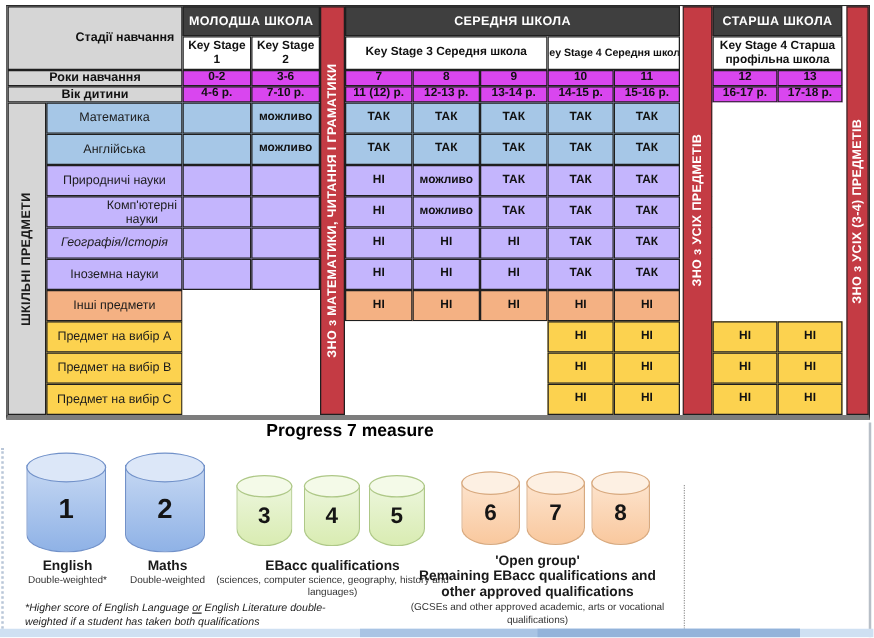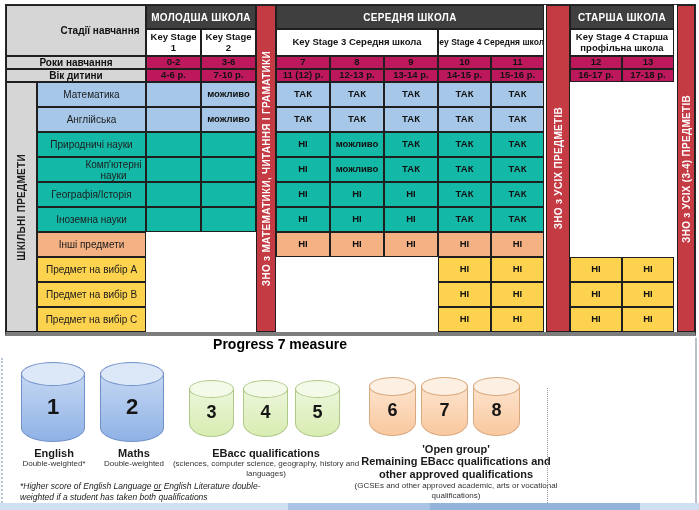--- a/index.html
+++ b/index.html
@@ -19,23 +19,23 @@
   }
   .cell {
     border:1px solid #1f1f1f;
     display:flex; align-items:center; justify-content:center;
     text-align:center; line-height:1.1; overflow:hidden;
   }
   .dark  { background:#3f3f3f; color:#fff; font-weight:bold; font-size:10px; letter-spacing:.3px; }
   .grayc { background:#d6d6d6; font-weight:bold; font-size:10px; }
   .ks    { background:#fff; font-weight:bold; font-size:9.5px; padding:0 2px; }
   .ks4c  { font-size:8.5px; white-space:nowrap; }
-  .valrow{ background:#be185d; font-weight:bold; font-size:9.5px; }
+  .valrow{ background:#d946ef; font-weight:bold; font-size:9.5px; }
   .blue  { background:#a6c7e7; }
-  .green { background:#14b8a6; }
+  .green { background:#c4b5fd; }
   .orange{ background:#f4b183; }
   .yellow{ background:#fcd24f; }
   .subj-label { font-size:10px; color:#1c1c1c; }
   .val   { font-weight:bold; font-size:9.5px; }
   .cell-null { background:#fff; }
   .redband {
     background:#c43b44; border:1px solid #1f1f1f; color:#fff;
     display:flex; align-items:center; justify-content:center;
   }
   .vtext {
@@ -101,21 +101,21 @@
   .green-cyl .cyl-top  { background:#f4fae8; border-color:#aec887; }
   .orange-cyl .cyl-body{ background:linear-gradient(#fde4ce,#f9c89e); border-color:#d8a97e; }
   .orange-cyl .cyl-top { background:#fdf0e3; border-color:#d8a97e; }
 
   .cap { position:absolute; text-align:center; color:#1a1a1a; }
   .cap-title { font-weight:bold; font-size:11px; }
   .cap-sub   { font-size:8px; color:#333; line-height:1.25; }
   .cap-english { left:8px;  top:447px; width:92px; }
   .cap-maths   { left:88px; top:447px; width:92px; }
   .cap-ebacc   { left:168px; top:447px; width:196px; }
-  .cap-open    { left:350px; top:443px; width:212px; }
+  .cap-open    { left:324px; top:443px; width:212px; }
   .open-bold   { font-weight:bold; font-size:11px; line-height:1.2; }
 
   .footnote {
     position:absolute; left:20px; top:481px; width:245px;
     font-style:italic; font-size:8.5px; line-height:1.35; color:#222; text-align:left;
   }
   .footnote u { text-underline-offset:1px; }
 
   
   .left-dots  { position:absolute; left:1px;  top:358px; height:148px; width:0; border-left:2px dotted #b9c6d8; }
@@ -214,21 +214,21 @@
       <div class="cell subj-label green" style="grid-area: 8 / 2; padding-left: 44px;">Комп'ютерні науки</div>
       <div class="cell val green" style="grid-area: 8 / 3;"></div>
       <div class="cell val green" style="grid-area: 8 / 4;"></div>
       <div class="cell val green" style="grid-area: 8 / 6;">НІ</div>
       <div class="cell val green" style="grid-area: 8 / 7;">можливо</div>
       <div class="cell val green" style="grid-area: 8 / 8;">ТАК</div>
       <div class="cell val green" style="grid-area: 8 / 9;">ТАК</div>
       <div class="cell val green" style="grid-area: 8 / 10;">ТАК</div>
       <div class="cell-null" style="grid-area: 8 / 13;"></div>
       <div class="cell-null" style="grid-area: 8 / 14;"></div>
-      <div class="cell subj-label green" style="grid-area: 9 / 2;">Географія/Історія</div>
+      <div class="cell subj-label green" style="grid-area: 9 / 2; font-style: italic;">Географія/Історія</div>
       <div class="cell val green" style="grid-area: 9 / 3;"></div>
       <div class="cell val green" style="grid-area: 9 / 4;"></div>
       <div class="cell val green" style="grid-area: 9 / 6;">НІ</div>
       <div class="cell val green" style="grid-area: 9 / 7;">НІ</div>
       <div class="cell val green" style="grid-area: 9 / 8;">НІ</div>
       <div class="cell val green" style="grid-area: 9 / 9;">ТАК</div>
       <div class="cell val green" style="grid-area: 9 / 10;">ТАК</div>
       <div class="cell-null" style="grid-area: 9 / 13;"></div>
       <div class="cell-null" style="grid-area: 9 / 14;"></div>
       <div class="cell subj-label green" style="grid-area: 10 / 2;">Іноземна науки</div>

